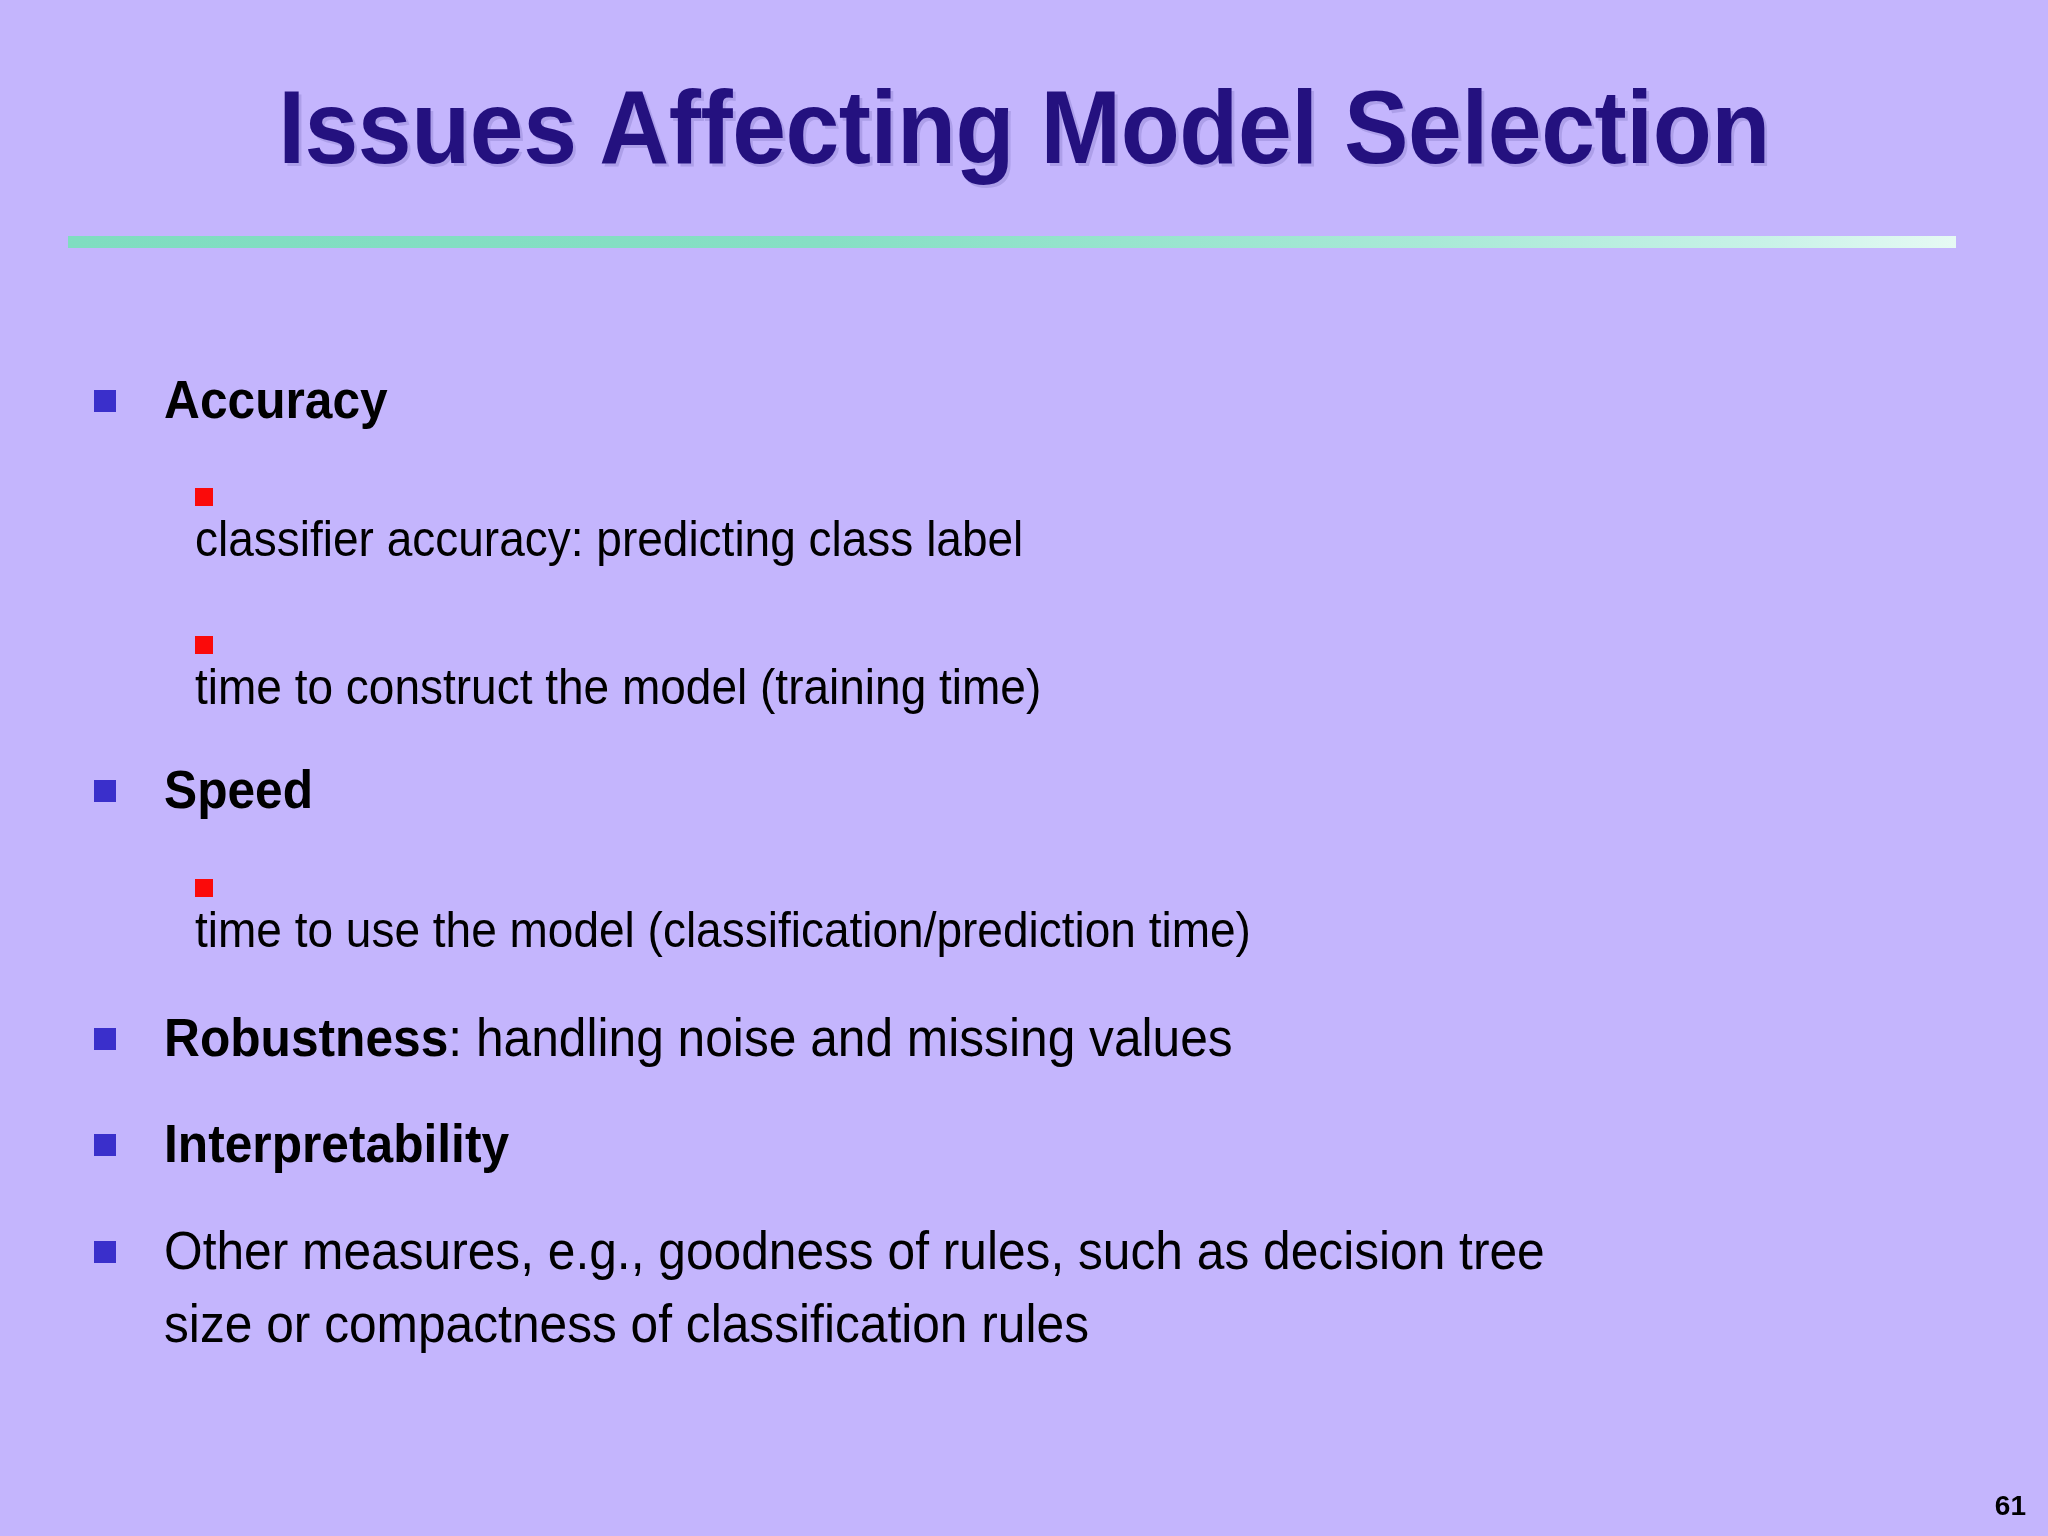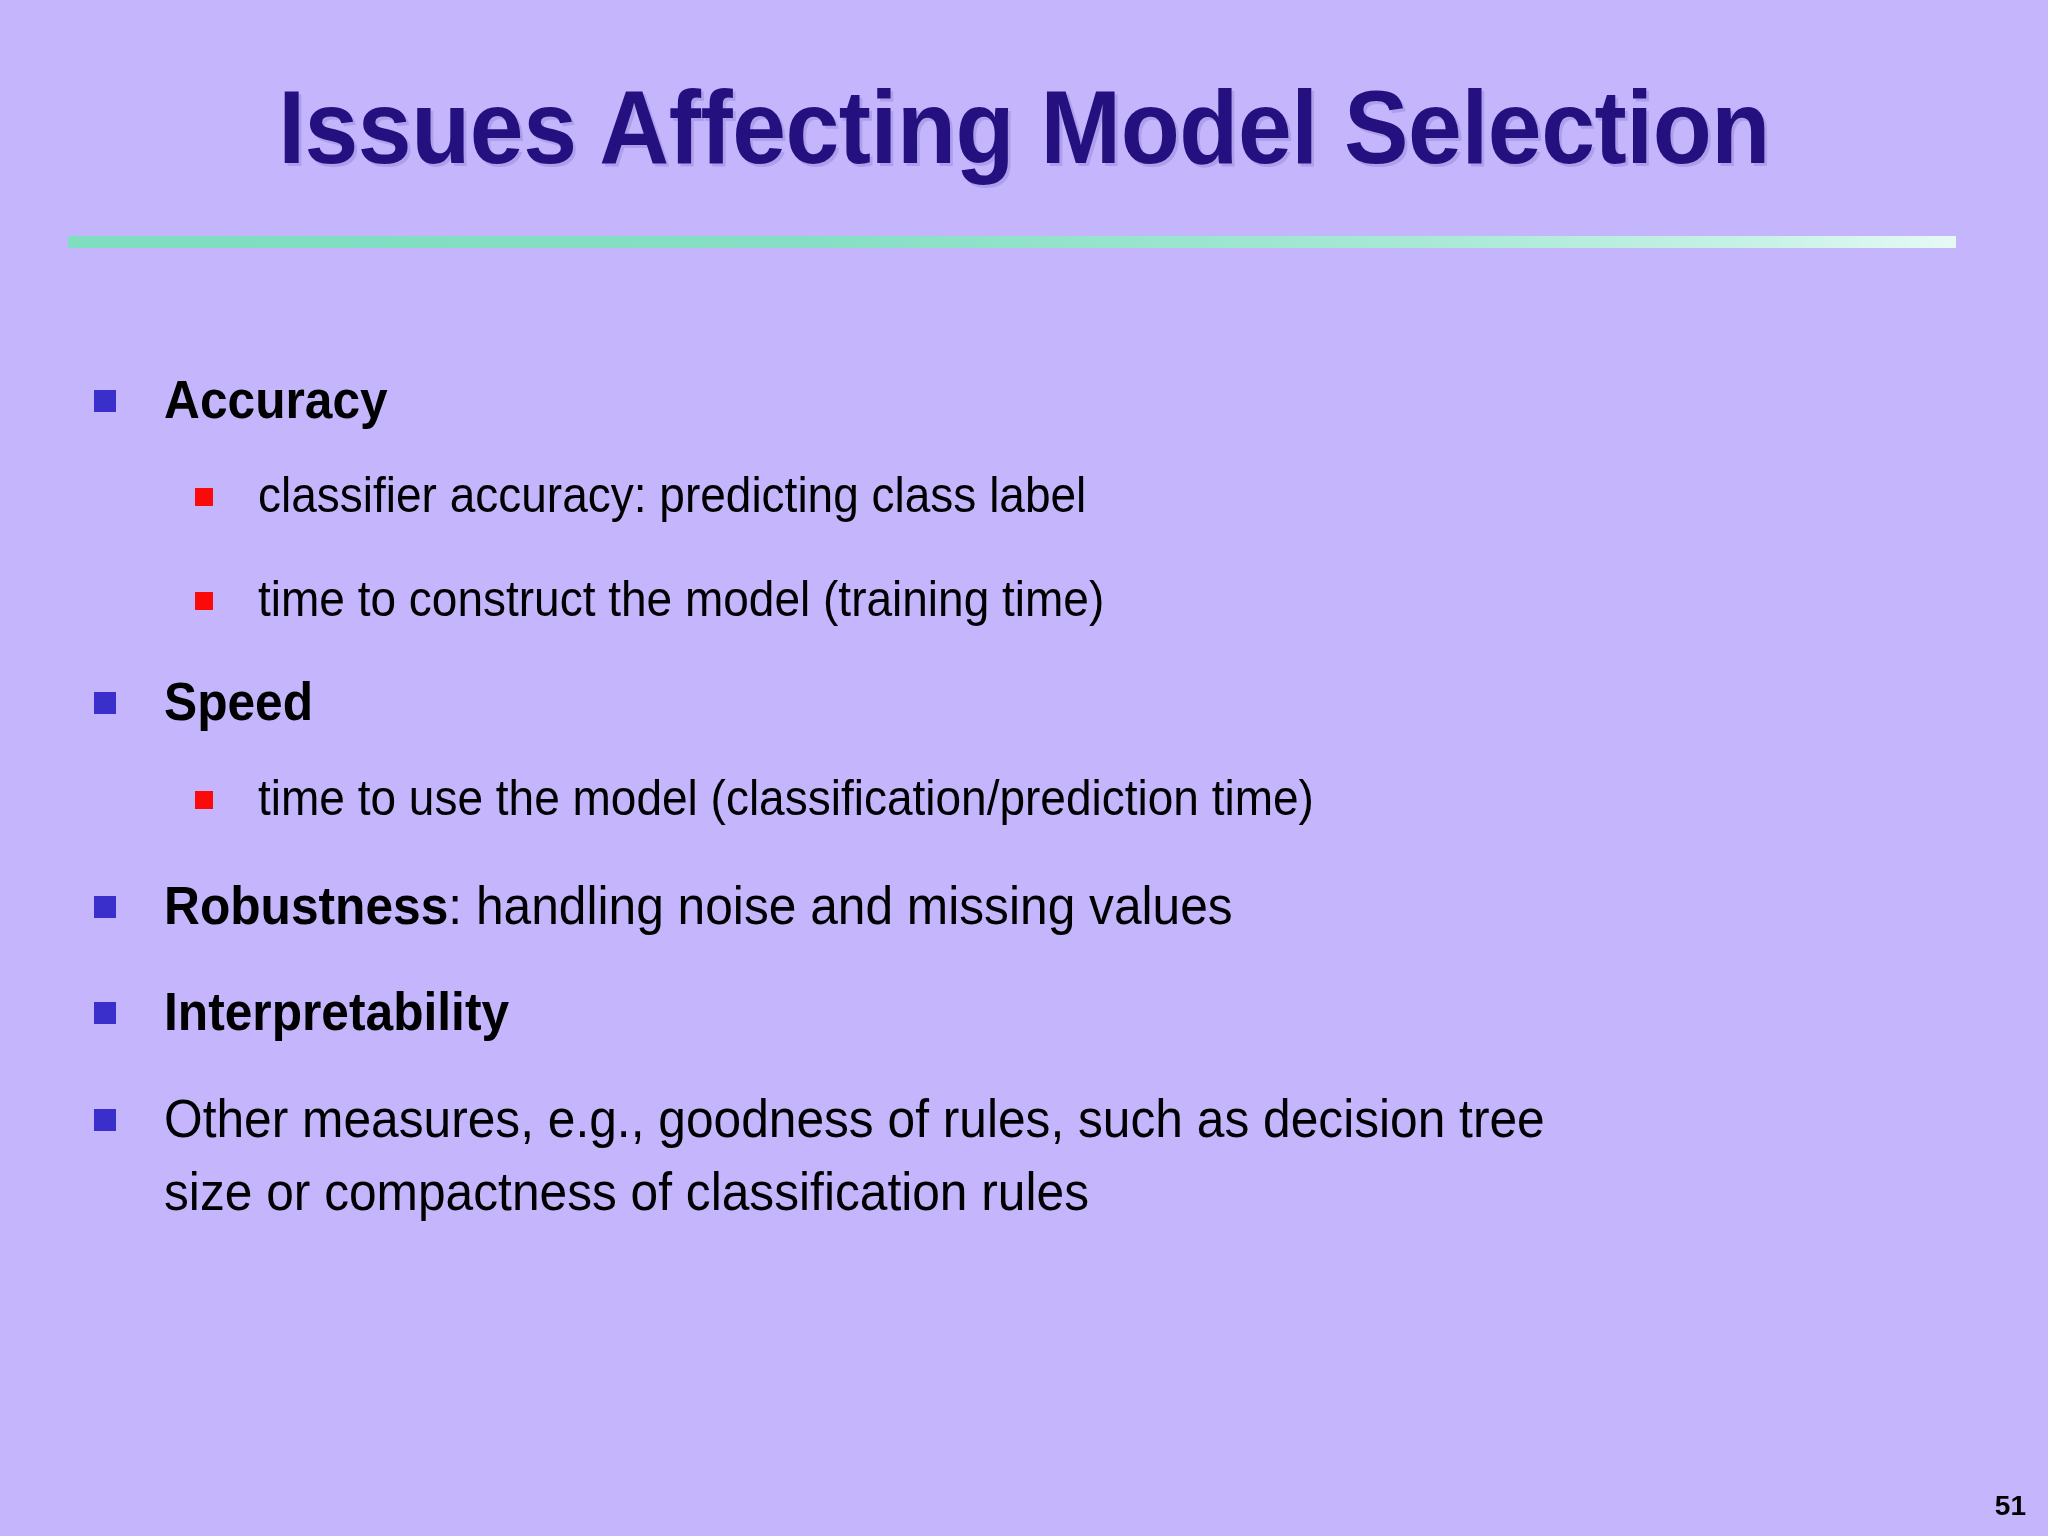--- a/index.html
+++ b/index.html
@@ -99,20 +99,21 @@
     color: #000000;
     transform: scaleX(0.92);
     transform-origin: left center;
     max-width: 1880px;
   }
 
   
   .lvl2 {
     padding-left: 195px;
     margin-bottom: 34px;
+    flex-direction: column;
   }
   .lvl2 > .marker {
     flex: 0 0 auto;
     width: 18px;
     height: 18px;
     background: #fb0a0a;
     margin-top: 26px;
     margin-right: 45px;
   }
   .lvl2 > .btext {
@@ -196,15 +197,15 @@
     </div>
 
 
     <div class="bullet-row lvl1">
       <span class="marker"></span>
       <span class="btext" style="max-width:1560px;"><b class="strong"></b><span class="normal">Other measures, e.g., goodness of rules, such as decision tree size or compactness of classification rules</span></span>
     </div>
 
   </div>
 
-  <div id="page-number">51</div>
+  <div id="page-number">61</div>
 
 </div>
 
 </body></html>

